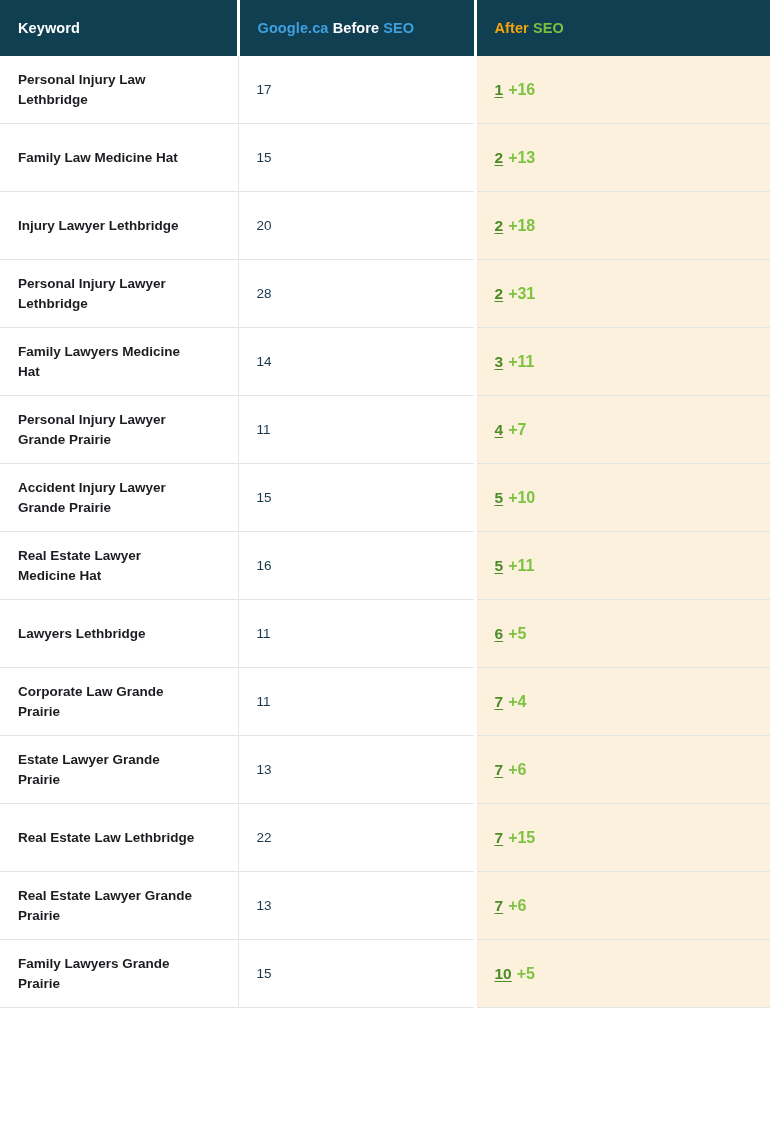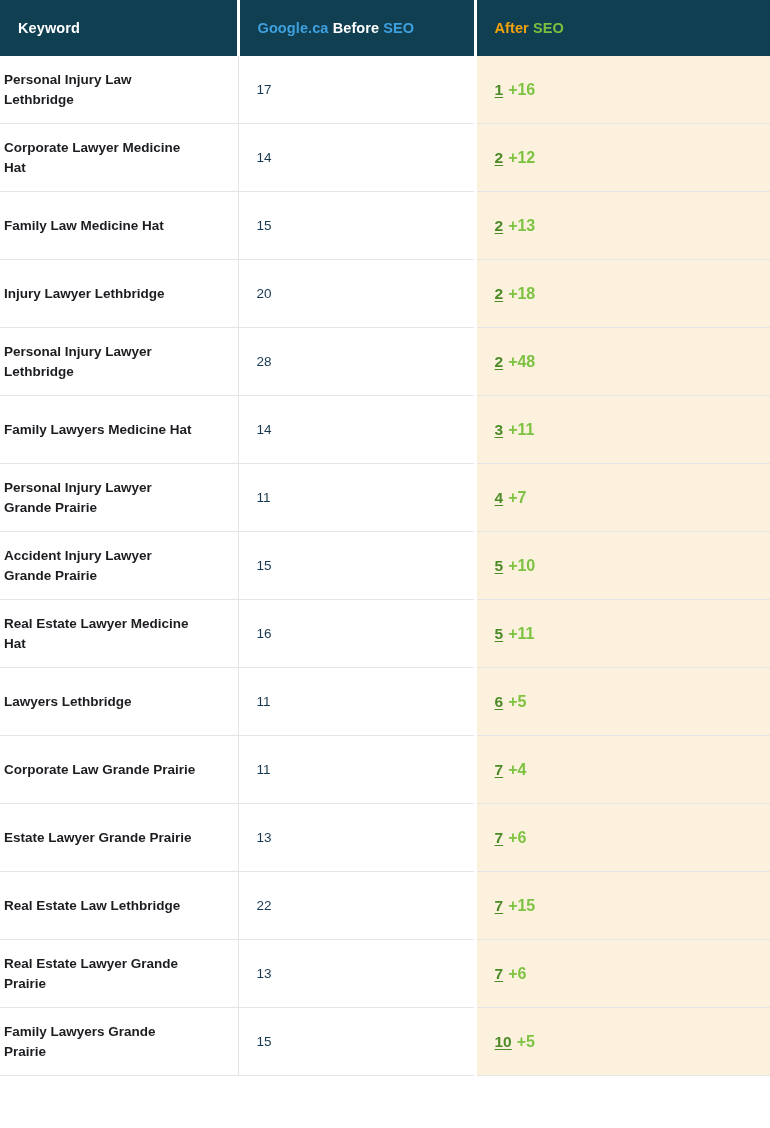--- a/index.html
+++ b/index.html
@@ -55,21 +55,21 @@
   
   tbody td {
     vertical-align: middle;
     font-size: 13.5px;
     border-bottom: 1px solid #E4E6E6;
     background: #ffffff;
   }
   tbody tr:last-child td { border-bottom: 1px solid #E4E6E6; }
 
   td.cell-keyword {
-    padding: 14px 40px 14px 4px;
+    padding: 14px 40px 14px 18px;
     color: #1B1D21;
     font-weight: bold;
     line-height: 1.42;
     border-right: 1px solid #E4E6E6;
   }
   td.cell-before {
     padding: 26px 18px;
     color: #17374E;
     font-weight: normal;
     border-right: 3px solid #ffffff;
@@ -118,38 +118,33 @@
       </th>
     </tr>
   </thead>
   <tbody id="table-body">
       <tr>
         <td class="cell-keyword">Personal Injury Law Lethbridge</td>
         <td class="cell-before">17</td>
         <td class="cell-after"><span class="rank-now">1</span><span class="rank-delta">+16</span></td>
       </tr>
       <tr>
-        <td class="cell-keyword">Corporate Lawyer Medicine Hat</td>
-        <td class="cell-before">14</td>
-        <td class="cell-after"><span class="rank-now">2</span><span class="rank-delta">+12</span></td>
-      </tr>
-      <tr>
         <td class="cell-keyword">Family Law Medicine Hat</td>
         <td class="cell-before">15</td>
         <td class="cell-after"><span class="rank-now">2</span><span class="rank-delta">+13</span></td>
       </tr>
       <tr>
         <td class="cell-keyword">Injury Lawyer Lethbridge</td>
         <td class="cell-before">20</td>
         <td class="cell-after"><span class="rank-now">2</span><span class="rank-delta">+18</span></td>
       </tr>
       <tr>
         <td class="cell-keyword">Personal Injury Lawyer Lethbridge</td>
         <td class="cell-before">28</td>
-        <td class="cell-after"><span class="rank-now">2</span><span class="rank-delta">+48</span></td>
+        <td class="cell-after"><span class="rank-now">2</span><span class="rank-delta">+31</span></td>
       </tr>
       <tr>
         <td class="cell-keyword">Family Lawyers Medicine Hat</td>
         <td class="cell-before">14</td>
         <td class="cell-after"><span class="rank-now">3</span><span class="rank-delta">+11</span></td>
       </tr>
       <tr>
         <td class="cell-keyword">Personal Injury Lawyer Grande Prairie</td>
         <td class="cell-before">11</td>
         <td class="cell-after"><span class="rank-now">4</span><span class="rank-delta">+7</span></td>

